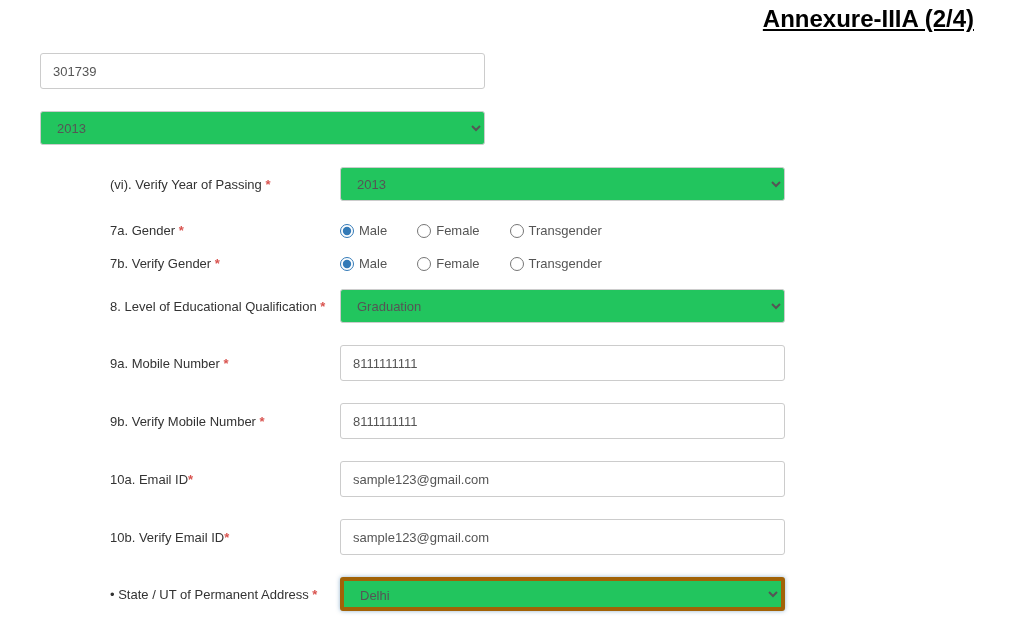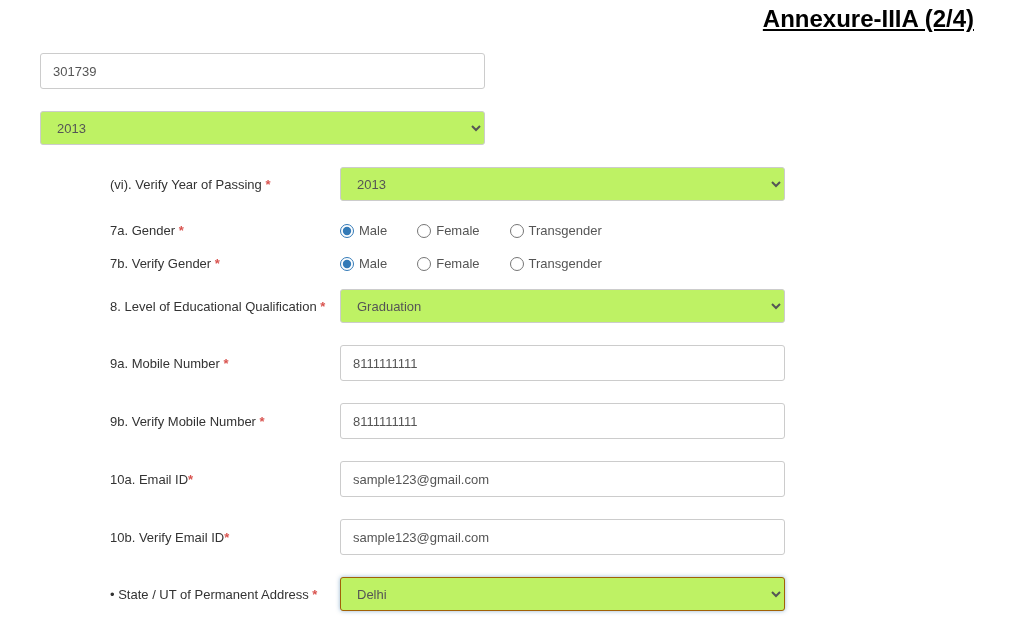--- a/index.html
+++ b/index.html
@@ -56,24 +56,24 @@
       height: 36px;
     }
     select {
       width: 100%;
       padding: 6px 12px;
       border: 1px solid #ccc;
       border-radius: 3px;
       font-size: 13px;
       color: #555;
       height: 34px;
-      background: #bef264;
+      background: #22c55e;
     }
     select.highlight {
-      border: 1px solid #a16207;
+      border: 4px solid #a16207;
       box-shadow: 0 0 4px rgba(46,109,164,0.5);
     }
     .radio-group {
       display: flex;
       gap: 30px;
       align-items: flex-start;
     }
     .radio-item {
       display: inline-flex;
       align-items: center;

